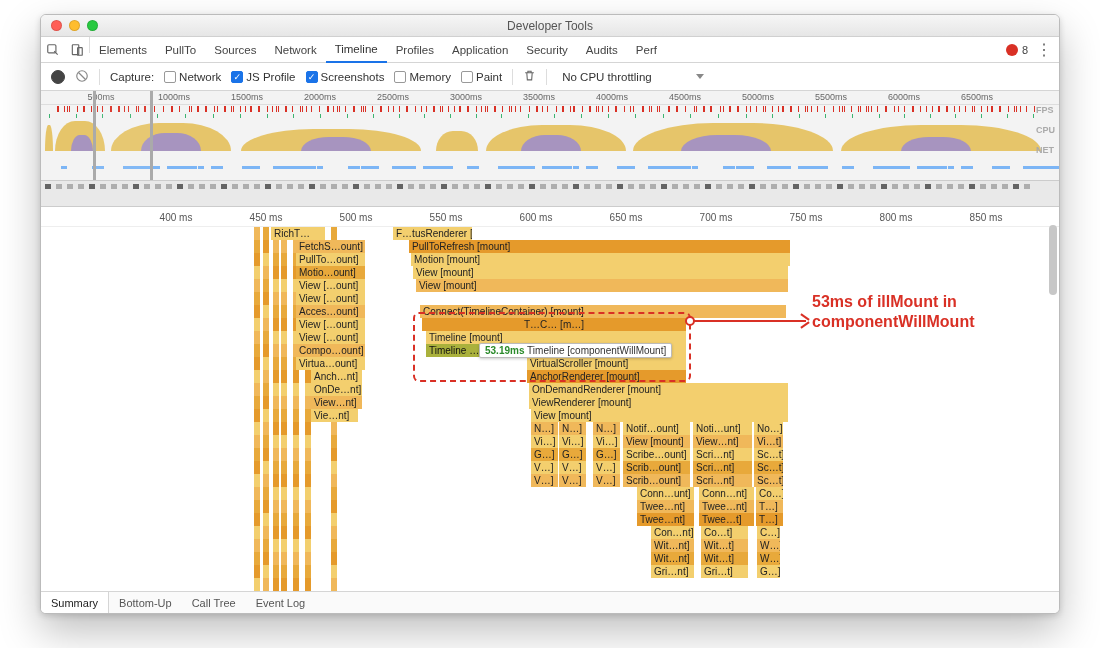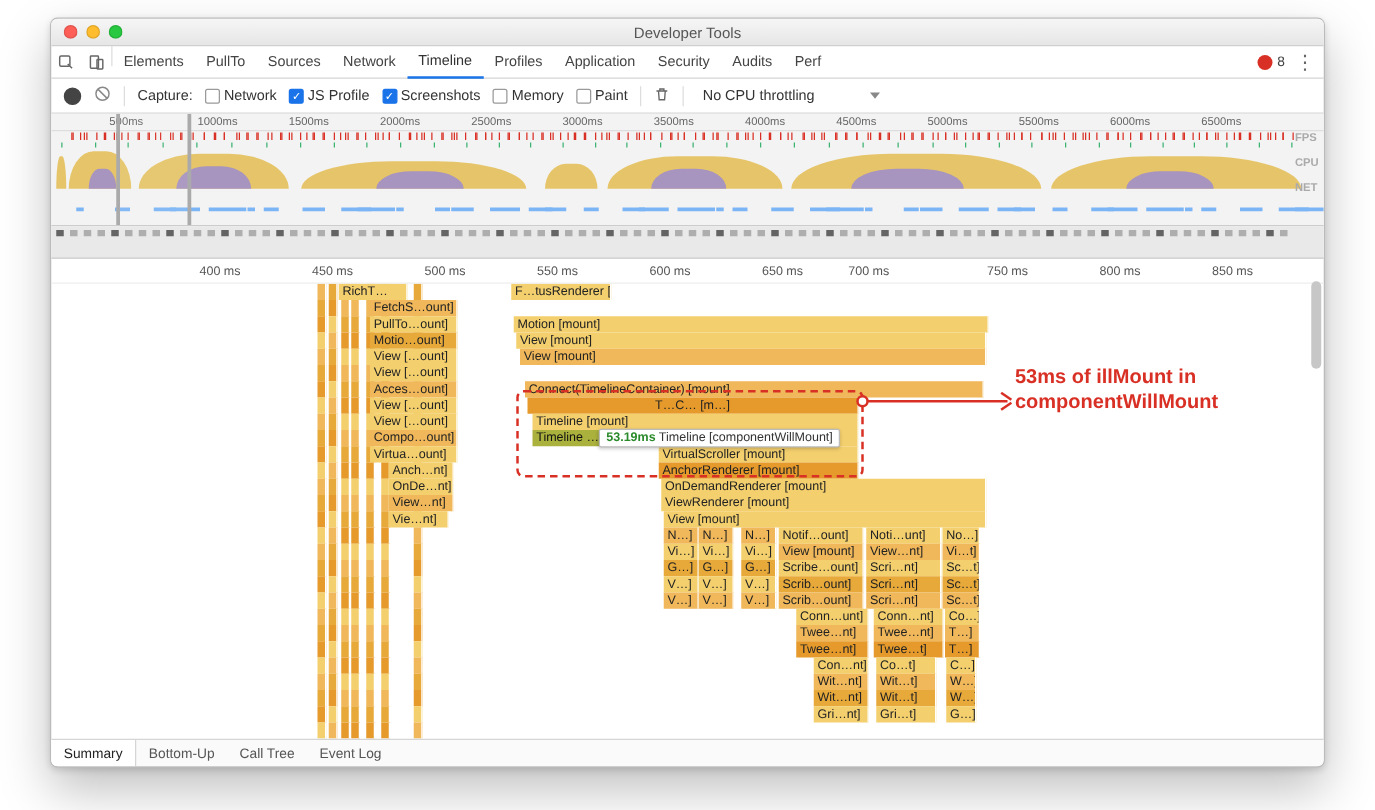--- a/index.html
+++ b/index.html
@@ -592,21 +592,21 @@
     </div>
 
   <div class="flame-wrap">
     <div class="ft-ruler" id="ftruler">
         <span style="left: 135px;">400 ms</span>
         <span style="left: 225px;">450 ms</span>
         <span style="left: 315px;">500 ms</span>
         <span style="left: 405px;">550 ms</span>
         <span style="left: 495px;">600 ms</span>
         <span style="left: 585px;">650 ms</span>
-        <span style="left: 654px; text-align: center;">700 ms</span>
+        <span style="left: 675px; text-align: center;">700 ms</span>
         <span style="left: 765px;">750 ms</span>
         <span style="left: 855px;">800 ms</span>
         <span style="left: 945px;">850 ms</span>
       </div>
     <div class="flame" id="flame">
 
     <div class="bar c2" style="left: 213px; top: 0px; width: 6px;"></div>
         <div class="bar c3" style="left: 213px; top: 13px; width: 6px;"></div>
         <div class="bar c4" style="left: 213px; top: 26px; width: 6px;"></div>
         <div class="bar c1" style="left: 213px; top: 39px; width: 6px;"></div>
@@ -796,22 +796,23 @@
         <div class="bar c2" style="left: 290px; top: 247px; width: 6px;"></div>
         <div class="bar c3" style="left: 290px; top: 260px; width: 6px;"></div>
         <div class="bar c4" style="left: 290px; top: 273px; width: 6px;"></div>
         <div class="bar c1" style="left: 290px; top: 286px; width: 6px;"></div>
         <div class="bar c2" style="left: 290px; top: 299px; width: 6px;"></div>
         <div class="bar c3" style="left: 290px; top: 312px; width: 6px;"></div>
         <div class="bar c4" style="left: 290px; top: 325px; width: 6px;"></div>
         <div class="bar c1" style="left: 290px; top: 338px; width: 6px;"></div>
         <div class="bar c2" style="left: 290px; top: 351px; width: 6px;"></div>
         <div class="bar c1" style="top: 0px; left: 230px; width: 55px;">RichT…</div>
-        <div class="bar c1" style="top: 0px; left: 368px; width: 80px;">F…tusRenderer [</div>
+        <div class="bar c1" style="top: 0px; left: 352px; width: 80px;">F…tusRenderer [</div>
         <div class="bar c2" style="top: 13px; left: 255px; width: 70px;">FetchS…ount]</div>
+        <div class="bar c4" style="top: 13px; left: 368px; width: 382px;">PullToRefresh [mount]</div>
         <div class="bar c1" style="top: 26px; left: 255px; width: 70px;">PullTo…ount]</div>
         <div class="bar c1" style="top: 26px; left: 370px; width: 380px;">Motion [mount]</div>
         <div class="bar c3" style="top: 39px; left: 255px; width: 70px;">Motio…ount]</div>
         <div class="bar c1" style="top: 39px; left: 372px; width: 376px;">View [mount]</div>
         <div class="bar c1" style="top: 52px; left: 255px; width: 70px;">View […ount]</div>
         <div class="bar c2" style="top: 52px; left: 375px; width: 373px;">View [mount]</div>
         <div class="bar c1" style="top: 65px; left: 255px; width: 70px;">View […ount]</div>
         <div class="bar c2" style="top: 78px; left: 255px; width: 70px;">Acces…ount]</div>
         <div class="bar c2" style="top: 78px; left: 379px; width: 367px;">Connect(TimelineContainer) [mount]</div>
         <div class="bar c1" style="top: 91px; left: 255px; width: 70px;">View […ount]</div>

